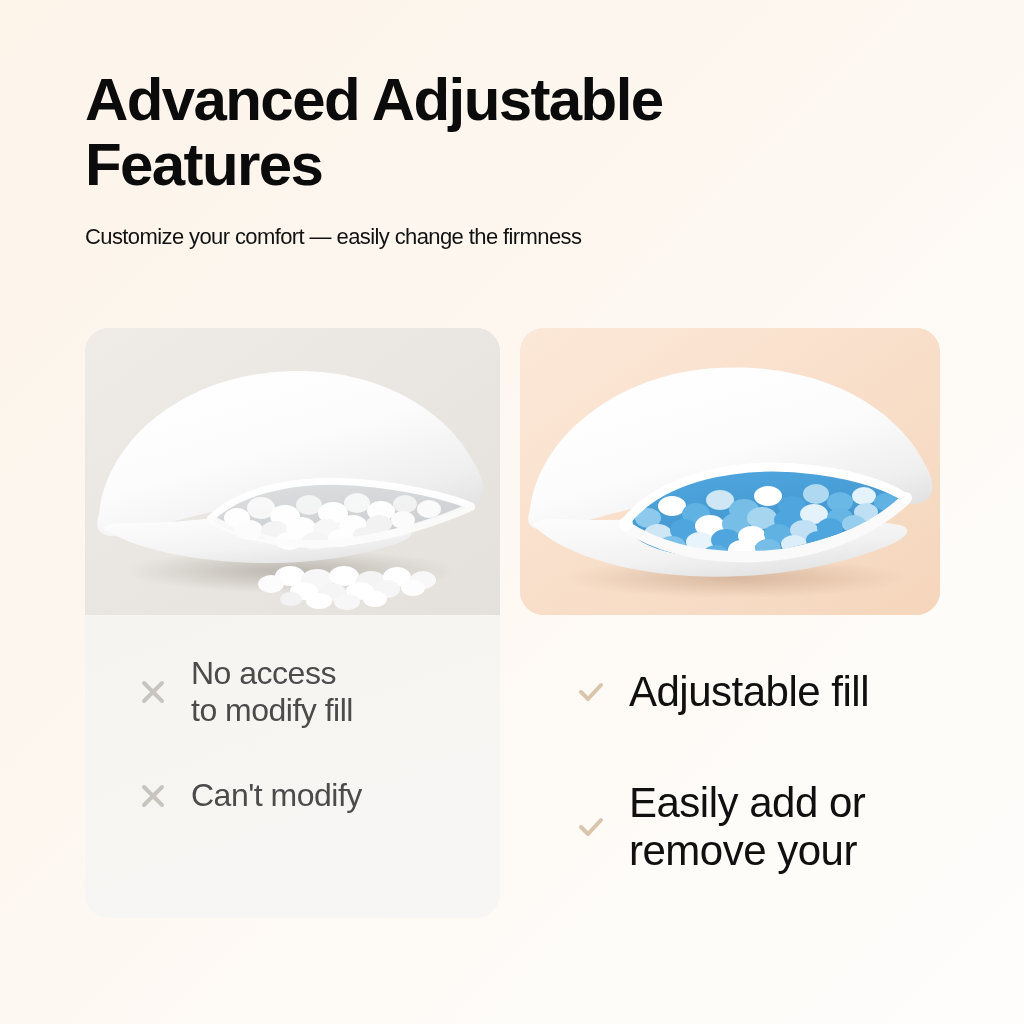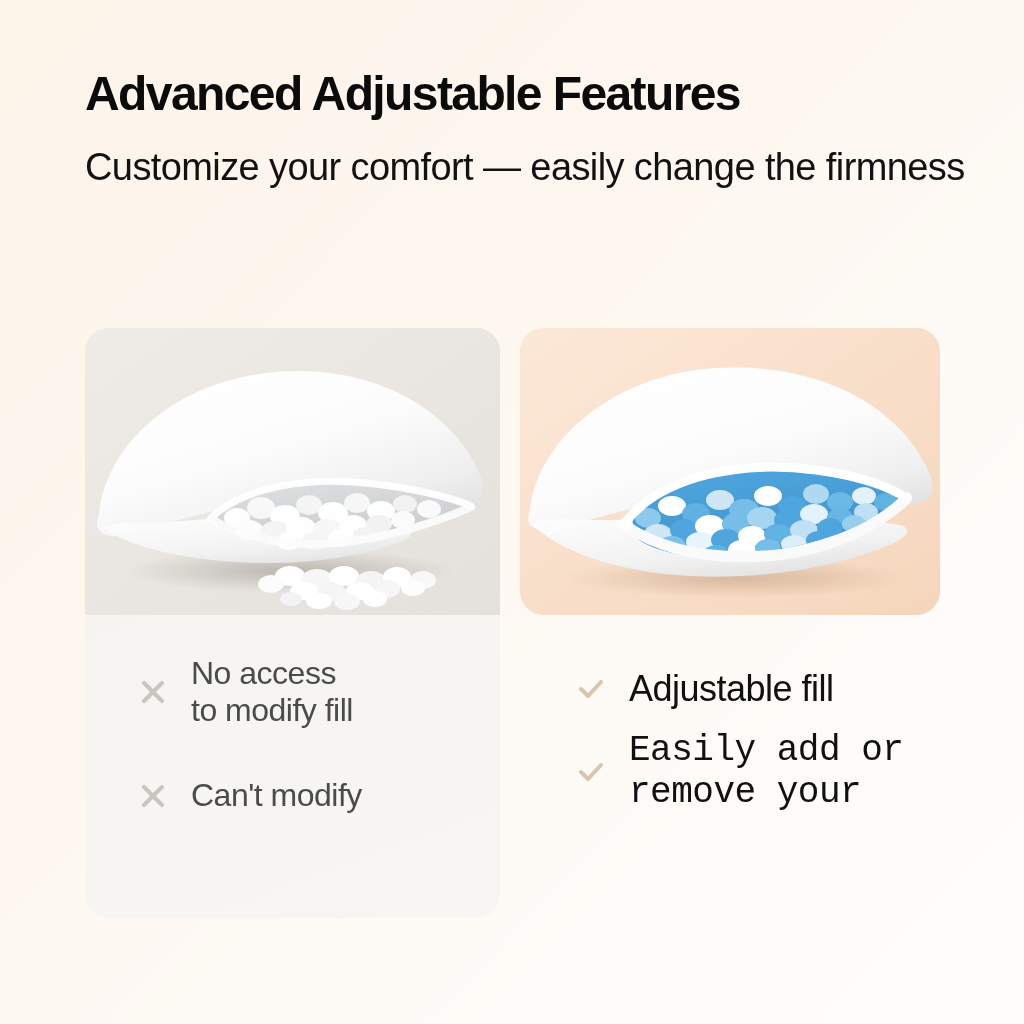--- a/index.html
+++ b/index.html
@@ -14,31 +14,31 @@
     background:#FDF5EC;
     background-image:
       linear-gradient(135deg, #FDF4EA 0%, #FDF7F0 42%, #FEFCF9 78%, #FEFDFB 100%);
     position:relative;
   }
 
   
   .header { position:absolute; left:85px; top:68px; width:900px; }
 
   .headline {
-    font-size:48px;
+    font-size:60px;
     font-weight:700;
     letter-spacing:-1.6px;
     line-height:1.08;
     color:#0B0B0B;
     max-width:740px;
   }
 
   .subtitle {
     margin-top:26px;
-    font-size:38px;
+    font-size:22px;
     font-weight:400;
     letter-spacing:-0.6px;
     color:#121212;
     white-space:nowrap;
   }
 
   
   .cards { position:absolute; left:0; top:0; width:896px; height:1024px;border-radius:26px; }
 
   
@@ -69,34 +69,34 @@
 
   
   .pillow-wrap { position:absolute; inset:0; }
 
   
   .bullets-left { position:absolute; left:137px; top:655px; width:370px; }
   .bullets-right { position:absolute; left:575px; top:668px; width:390px; }
 
   .row { display:flex; align-items:center; gap:22px; }
   .bullets-left .row + .row { margin-top:48px;text-align:right; }
-  .bullets-right .row + .row { margin-top:20px;font-family:Liberation Mono, monospace; }
+  .bullets-right .row + .row { margin-top:62px; }
 
   .mark { flex:0 0 auto; width:32px; height:32px; display:block; }
 
   .row-text { font-weight:400; }
 
   .bullets-left .row-text {
     font-size:32px; line-height:1.16;
     letter-spacing:-0.5px;
     color:#4B4B4B;
   }
 
   .bullets-right .row-text {
-    font-size:36px; line-height:1.16;
+    font-size:42px; line-height:1.16;
     letter-spacing:-0.5px;
     color:#101010;
   }
 </style>
 </head>
 <body>
 
 <div class="header">
   <h1 class="headline">Advanced Adjustable Features</h1>
   <p class="subtitle">Customize your comfort — easily change the firmness</p>

